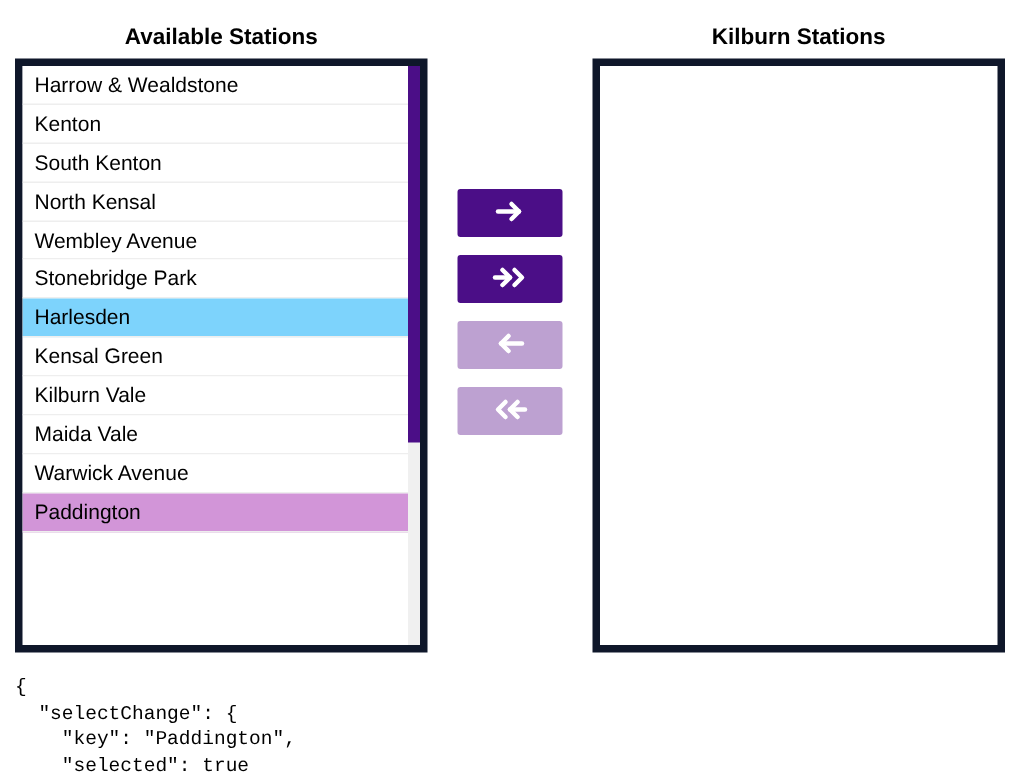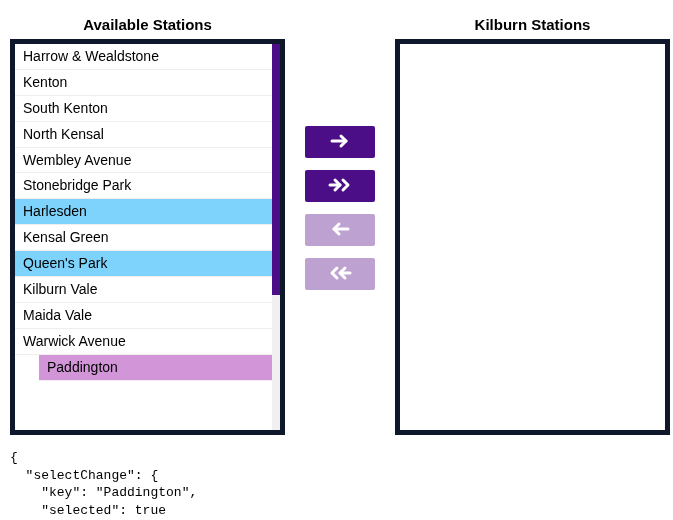--- a/index.html
+++ b/index.html
@@ -45,21 +45,20 @@
     font-size: 14px;
     padding: 3px 8px;
     border-bottom: 1px solid #eee;
     background: #fff;
     cursor: pointer;
     line-height: 1.35;
     white-space: nowrap;
   }
   .list-item.anchor {
     background: #d295d8;
-    margin-left: 24px;
   }
   .list-item.soft {
     background: #7dd3fc;
   }
   .scrollbar {
     width: 8px;
     background: #f0f0f0;
     position: relative;
   }
   .thumb {
@@ -106,21 +105,20 @@
     <div class="listbox">
       <div class="list-scroll" id="available-list">
           <div class="list-item">Harrow &amp; Wealdstone</div>
           <div class="list-item">Kenton</div>
           <div class="list-item">South Kenton</div>
           <div class="list-item">North Kensal</div>
           <div class="list-item">Wembley Avenue</div>
           <div class="list-item">Stonebridge Park</div>
           <div class="list-item soft">Harlesden</div>
           <div class="list-item">Kensal Green</div>
-          <div class="list-item soft">Queen's Park</div>
           <div class="list-item">Kilburn Vale</div>
           <div class="list-item">Maida Vale</div>
           <div class="list-item">Warwick Avenue</div>
           <div class="list-item anchor">Paddington</div>
         </div>
       <div class="scrollbar">
         <div class="thumb"></div>
       </div>
     </div>
   </div>

